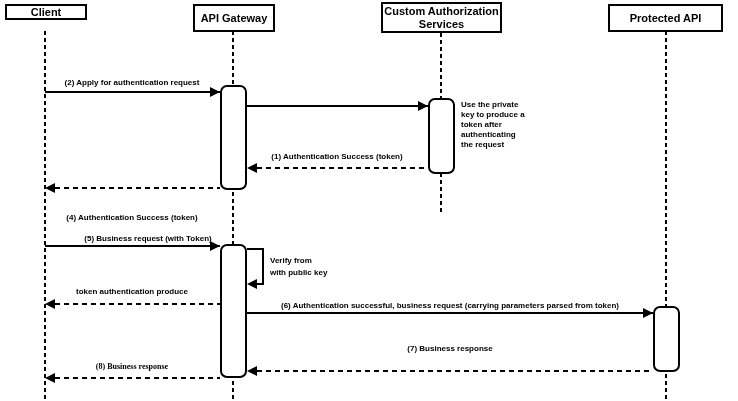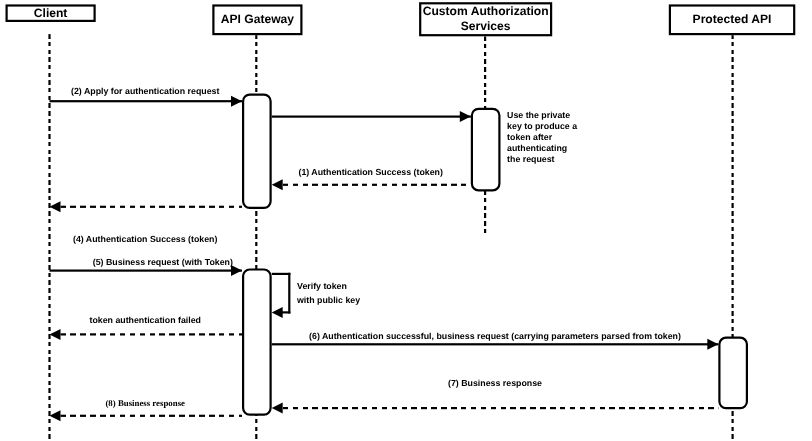--- a/index.html
+++ b/index.html
@@ -97,28 +97,28 @@
   <div class="ah-l" style="left:247px;top:163px;"></div>
 
   <div class="mlabel" style="left:132px;top:172px;margin-top:41px;">(4) Authentication Success (token)</div>
   <div class="line-dashed" style="left:55px;top:187px;width:165px;"></div>
   <div class="ah-l" style="left:45px;top:183px;"></div>
 
   <div class="mlabel" style="left:132px;top:234px;margin-left:16px;">(5) Business request (with Token)</div>
   <div class="line-solid" style="left:45px;top:245px;width:175px;"></div>
   <div class="ah-r" style="left:210px;top:241px;"></div>
 
-  <div class="note" style="left:270px;top:255px;line-height:12px;">Verify token
+  <div class="note" style="left:270px;top:255px;line-height:12px;">Verify from
 with public key</div>
   <div class="line-solid" style="left:247px;top:248px;width:17px;"></div>
   <div class="vline-solid" style="left:262px;top:248px;height:37px;"></div>
   <div class="line-solid" style="left:255px;top:283px;width:9px;"></div>
   <div class="ah-l" style="left:247px;top:279px;"></div>
 
-  <div class="mlabel" style="left:132px;top:287px;">token authentication failed</div>
+  <div class="mlabel" style="left:132px;top:287px;">token authentication produce</div>
   <div class="line-dashed" style="left:55px;top:303px;width:165px;"></div>
   <div class="ah-l" style="left:45px;top:299px;"></div>
 
   <div class="mlabel" style="left:450px;top:301px;">(6) Authentication successful, business request (carrying parameters parsed from token)</div>
   <div class="line-solid" style="left:247px;top:312px;width:406px;"></div>
   <div class="ah-r" style="left:643px;top:308px;"></div>
 
   <div class="mlabel" style="left:450px;top:344px;">(7) Business response</div>
   <div class="line-dashed" style="left:257px;top:370px;width:396px;"></div>
   <div class="ah-l" style="left:247px;top:366px;"></div>

